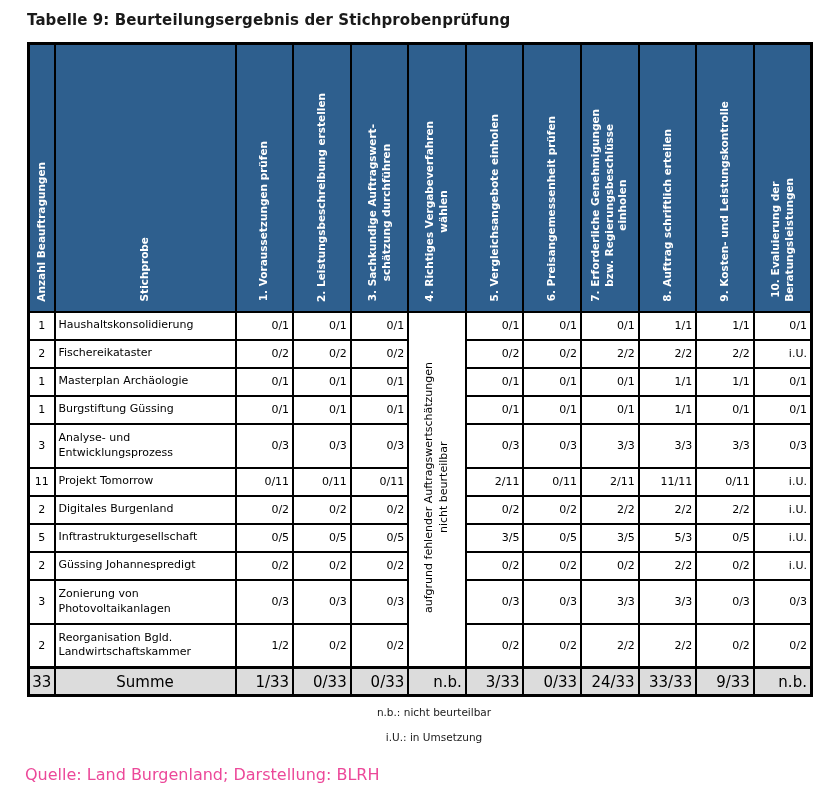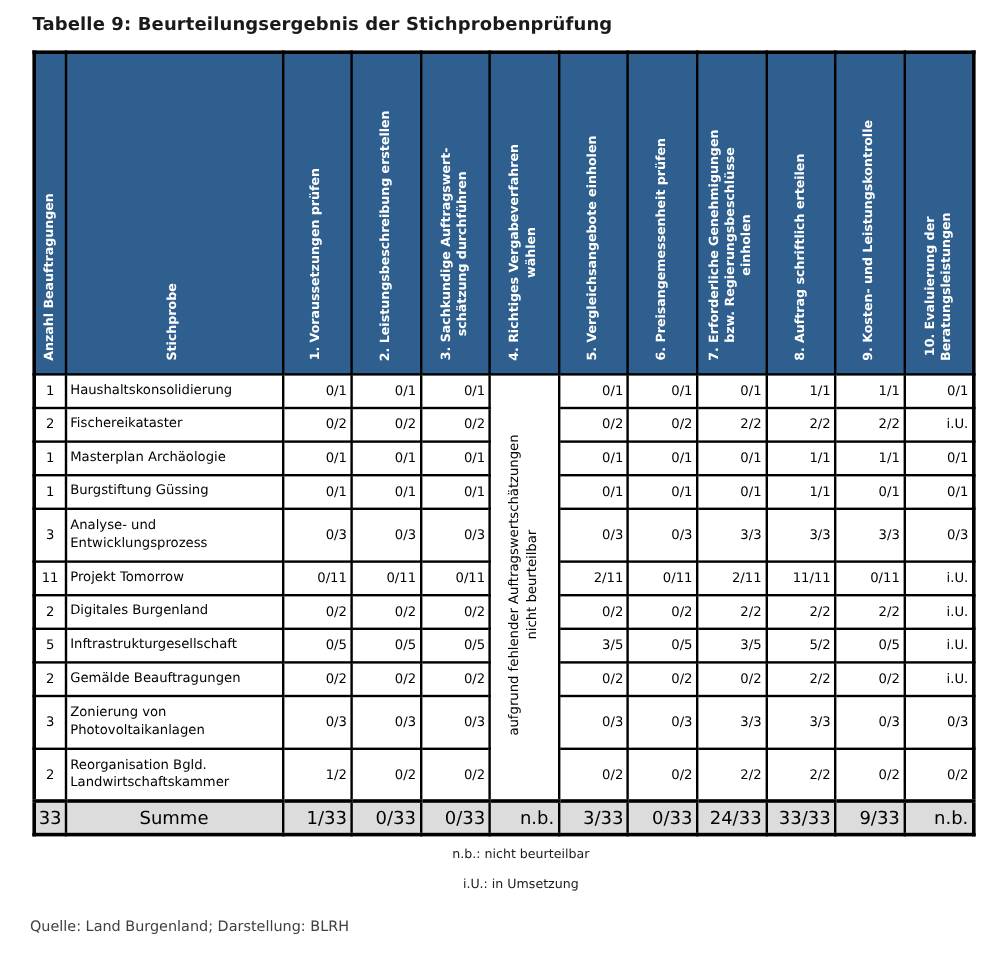--- a/index.html
+++ b/index.html
@@ -70,21 +70,21 @@
     padding: 2px 3px;
     border-top: 3px solid var(--border, #000);
   }
   tfoot td.c-anzahl { text-align: center; padding: 2px 1px; }
   tfoot td.c-label { text-align: center; }
   tfoot td.c-val { text-align: right; }
 
   .footnotes { margin: 9px 0 0 31px; text-align: center; }
   .footnote { font-size: 10.5px; color: #1a1a1a; margin-bottom: 13px; }
 
-  .source { font-size: 12px; color: #404040; margin: 22px 0 0 -2px; }
+  .source { font-size: 16px; color: #ec4899; margin: 22px 0 0 -2px; }
 </style>
 </head>
 <body>
 
 <div class="page">
 
   <div class="title">Tabelle 9: Beurteilungsergebnis der Stichprobenprüfung</div>
 
   <table class="results">
     <colgroup>
@@ -219,27 +219,27 @@
         </tr>
         <tr>
           <td class="c-anzahl">5</td>
           <td class="c-name">Inftrastrukturgesellschaft</td>
           <td class="c-val">0/5</td>
           <td class="c-val">0/5</td>
           <td class="c-val">0/5</td>
           <td class="c-val">3/5</td>
           <td class="c-val">0/5</td>
           <td class="c-val">3/5</td>
-          <td class="c-val">5/2</td>
+          <td class="c-val">5/3</td>
           <td class="c-val">0/5</td>
           <td class="c-val">i.U.</td>
         </tr>
         <tr>
           <td class="c-anzahl">2</td>
-          <td class="c-name">Gemälde Beauftragungen</td>
+          <td class="c-name">Güssing Johannespredigt</td>
           <td class="c-val">0/2</td>
           <td class="c-val">0/2</td>
           <td class="c-val">0/2</td>
           <td class="c-val">0/2</td>
           <td class="c-val">0/2</td>
           <td class="c-val">0/2</td>
           <td class="c-val">2/2</td>
           <td class="c-val">0/2</td>
           <td class="c-val">i.U.</td>
         </tr>

